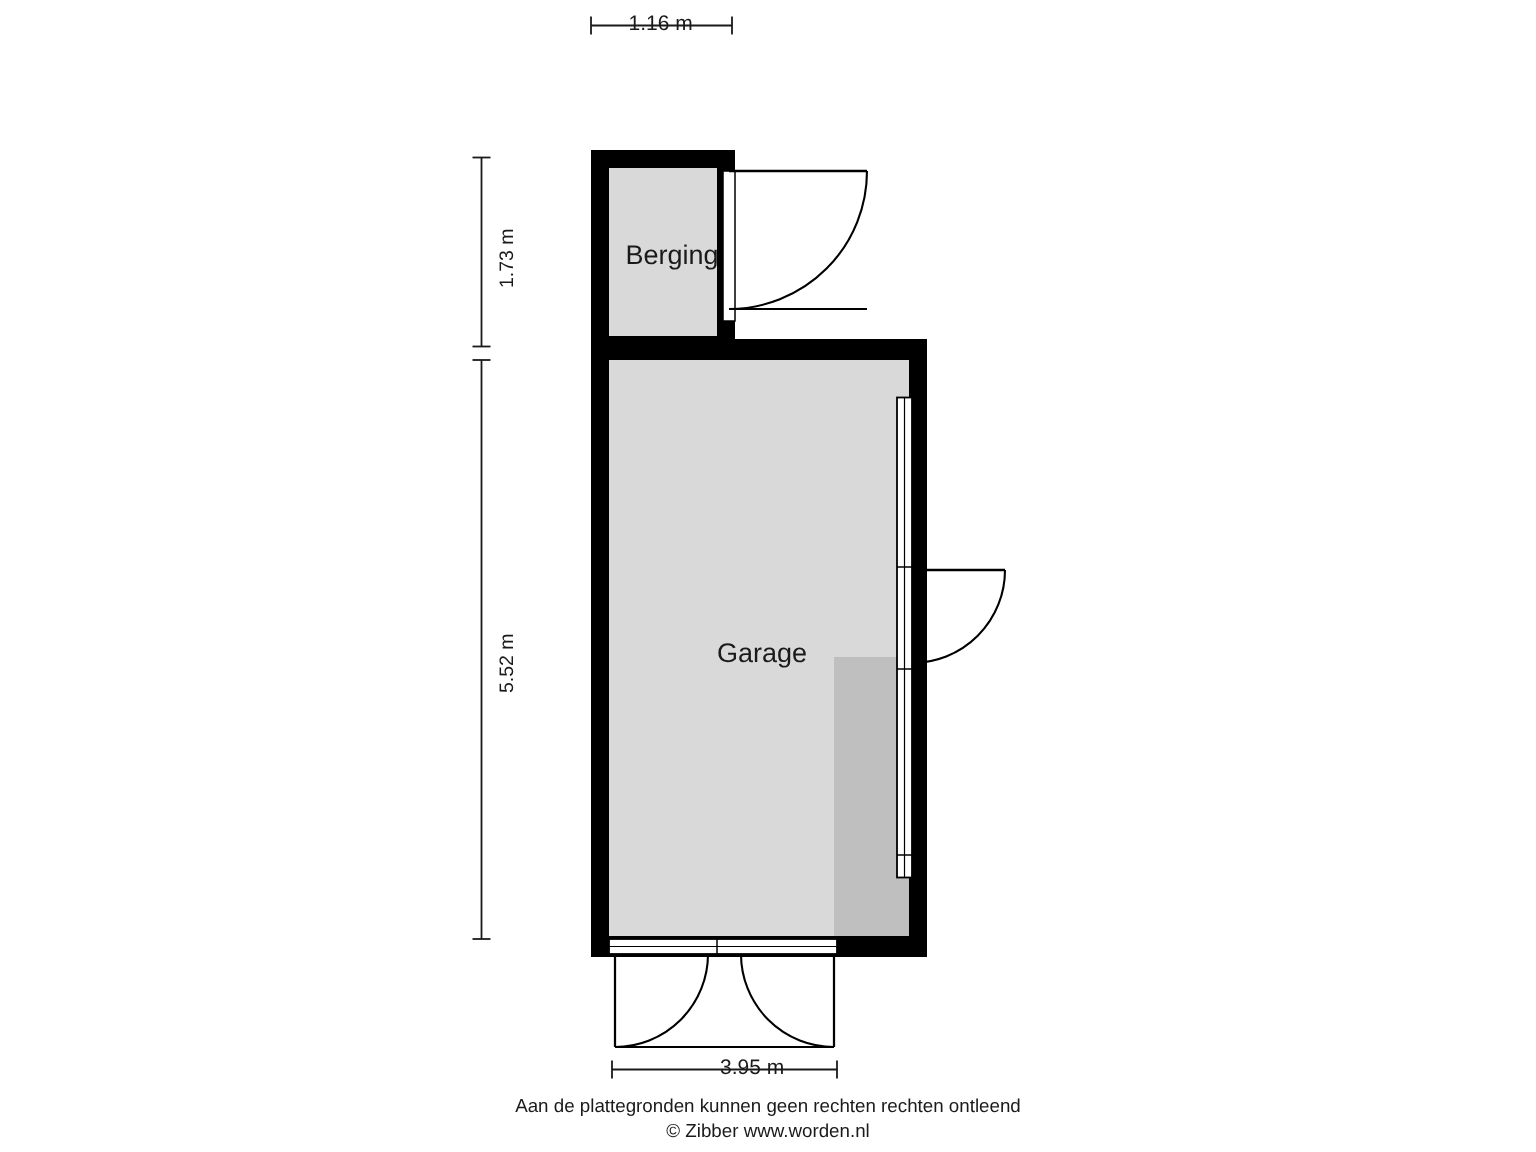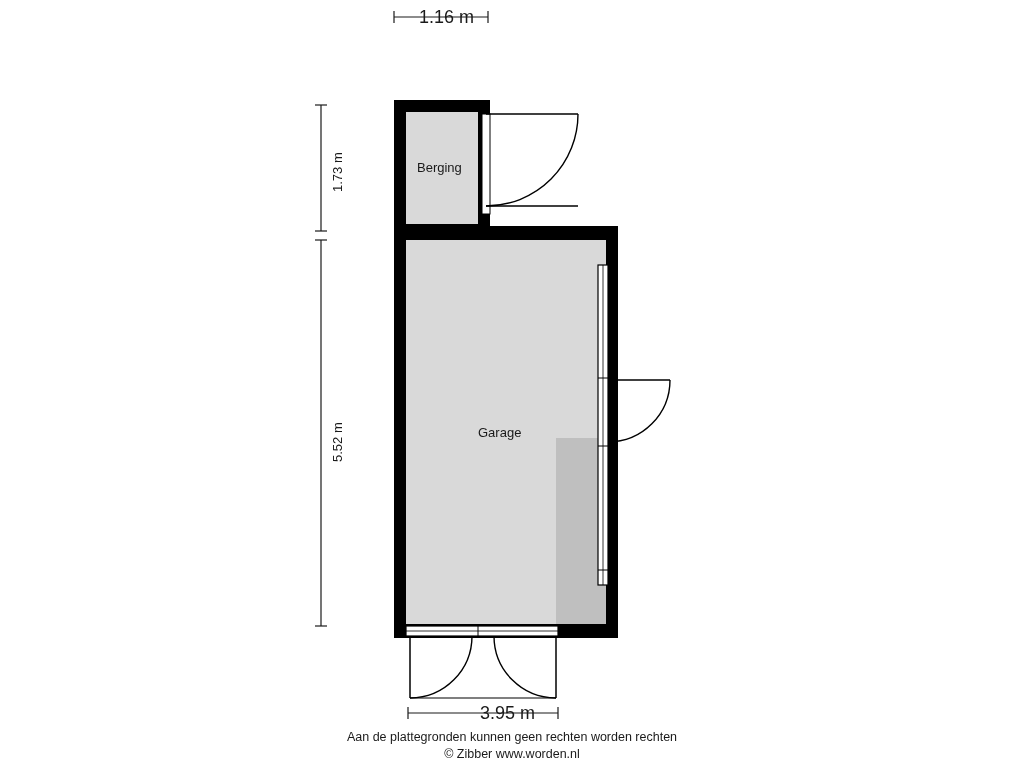--- a/index.html
+++ b/index.html
@@ -17,21 +17,21 @@
   }
   .stage {
     position: absolute;
     left: 0; top: 0;
     width: 1024px;
     height: 768px;
   }
   
   .dim-label {
     position: absolute;
-    font-size: 18px;
+    font-size: 14px;
     color: #1a1a1a;
     white-space: nowrap;
   }
   .dim-top-label {
     left: 419px;
     top: 7px;
   }
   .dim-bottom-label {
     left: 480px;
     top: 703px;
@@ -64,21 +64,21 @@
     width: 1024px;
     text-align: center;
     font-size: 12.5px;
     color: #1a1a1a;
     line-height: 17px;
   }
   .footer div { display: block; }
   
   .room-label {
     position: absolute;
-    font-size: 13px;
+    font-size: 18px;
     color: #1a1a1a;
     white-space: nowrap;
   }
   .label-berging { left: 417px; top: 160px; }
   .label-garage  { left: 478px; top: 425px; }
 </style>
 </head>
 <body>
 
 <div class="stage">
@@ -147,17 +147,17 @@
 
   <div class="room-label label-berging">Berging</div>
   <div class="room-label label-garage">Garage</div>
 
   <div class="dim-label dim-top-label">1.16 m</div>
   <div class="dim-label dim-bottom-label">3.95 m</div>
   <div class="dim-label dim-vert-label dim-v1">1.73 m</div>
   <div class="dim-label dim-vert-label dim-v2">5.52 m</div>
 
   <div class="footer">
-    <div>Aan de plattegronden kunnen geen rechten worden rechten</div>
+    <div>Aan de plattegronden kunnen geen rechten rechten ontleend</div>
     <div>© Zibber www.worden.nl</div>
   </div>
 
 </div>
 
 </body></html>

